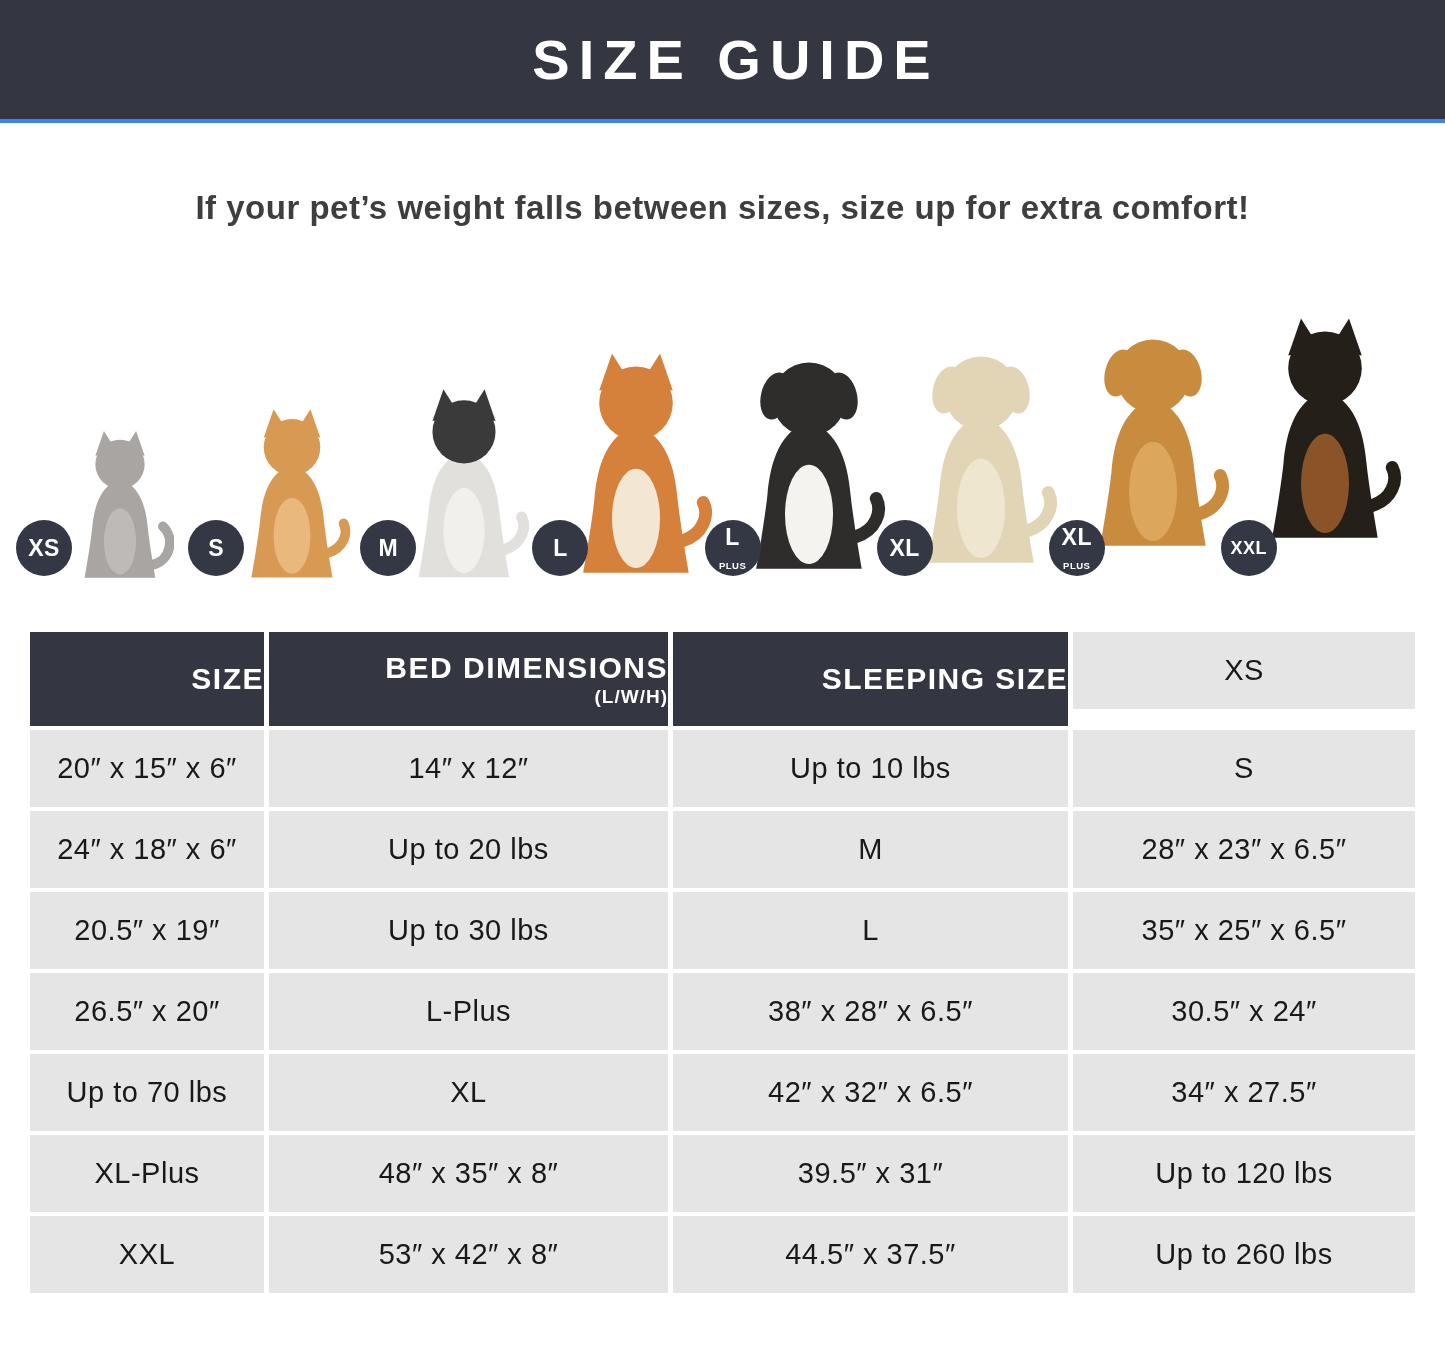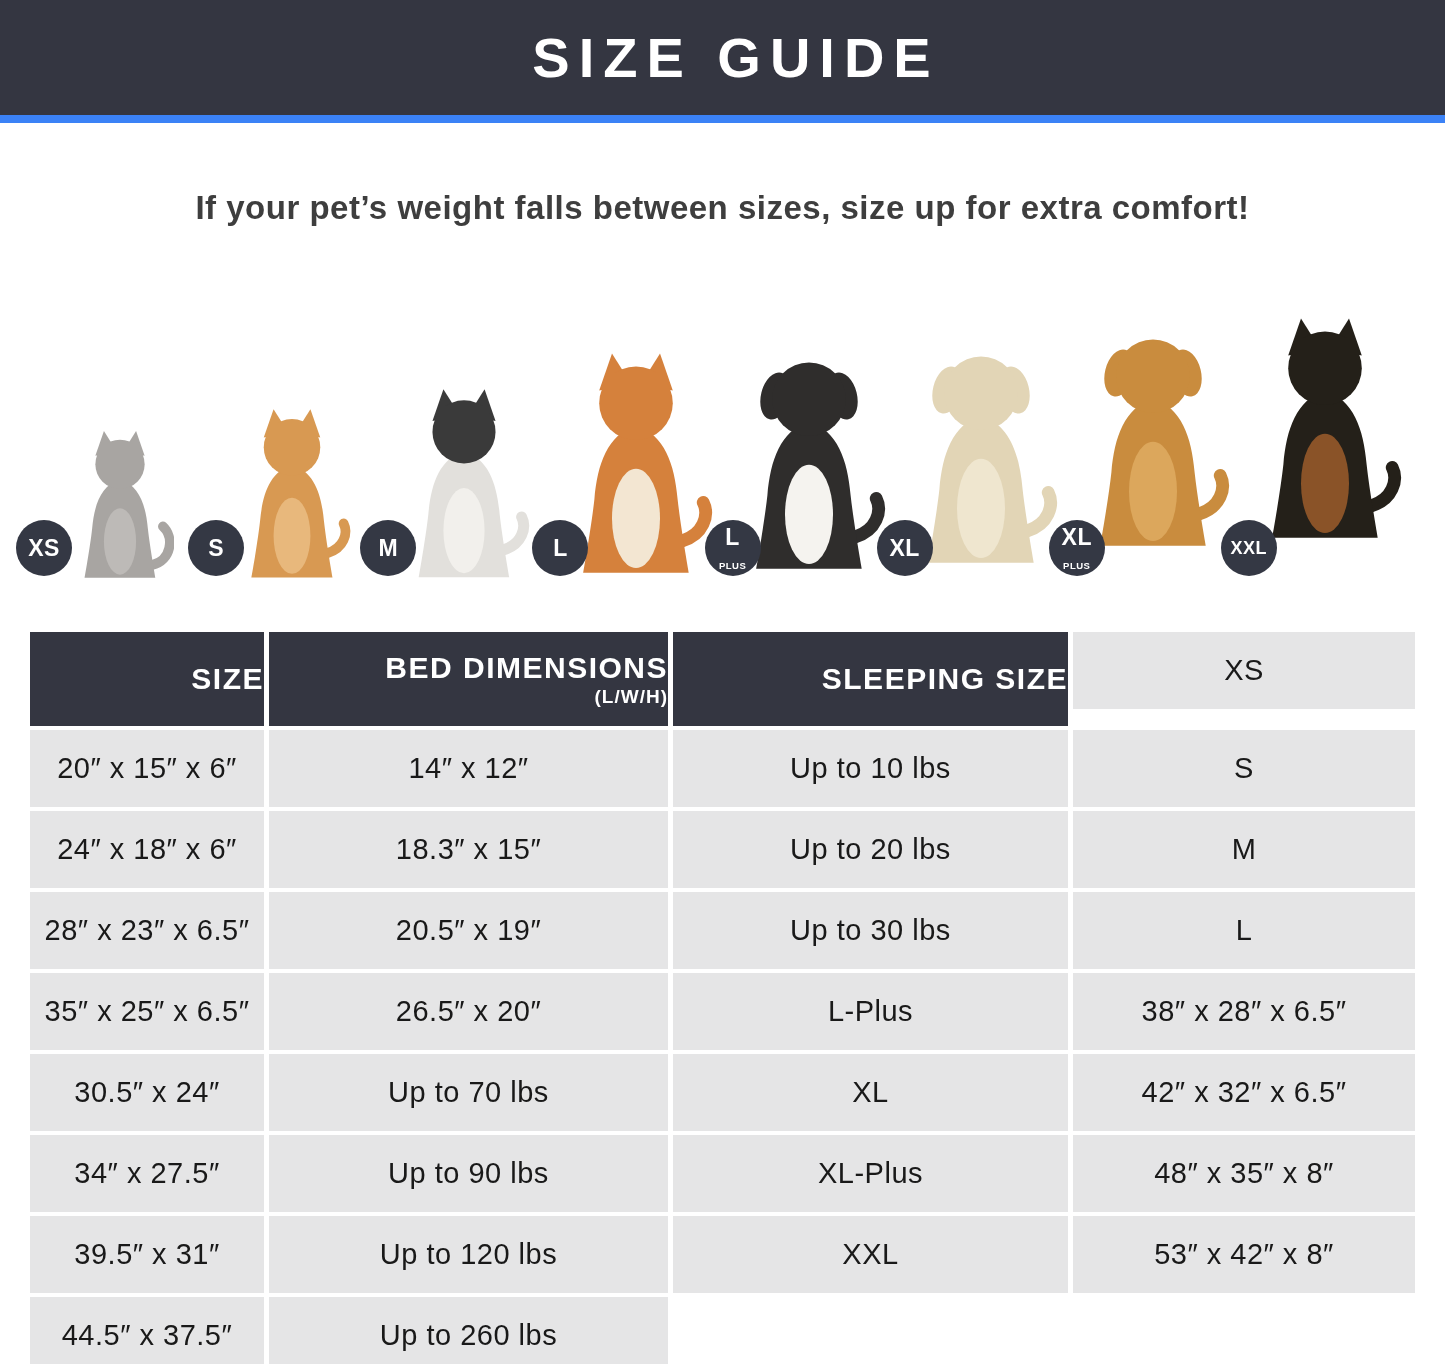--- a/index.html
+++ b/index.html
@@ -4,21 +4,21 @@
 <style>
   * { margin: 0; padding: 0; box-sizing: border-box; }
   html, body { width: 1445px; background: #ffffff; font-family: "Liberation Sans", sans-serif; }
   body { height: 1364px; overflow: hidden; }
 
   
   .banner {
     width: 100%; height: 123px;
     background: #343641;
     display: flex; align-items: center; justify-content: center;
-    border-bottom: 8px solid #3b82f6;
+    border-bottom: 4px solid #3b82f6;
     padding-left: 27px;
   }
   .banner h1 {
     color: #ffffff; font-size: 56px; font-weight: bold;
     letter-spacing: 9px;
   }
 
   
   .subtitle {
     margin-top: 66px;
@@ -210,37 +210,35 @@
   </div>
   <div class="th">
     <span>SLEEPING SIZE</span>
   </div>
 <div class="td">XS</div>
     <div class="td">20″ x 15″ x 6″</div>
     <div class="td">14″ x 12″</div>
     <div class="td">Up to 10 lbs</div>
     <div class="td">S</div>
     <div class="td">24″ x 18″ x 6″</div>
-    <div class="td">18.3″ x 15″</div>
     <div class="td">Up to 20 lbs</div>
     <div class="td">M</div>
     <div class="td">28″ x 23″ x 6.5″</div>
     <div class="td">20.5″ x 19″</div>
     <div class="td">Up to 30 lbs</div>
     <div class="td">L</div>
     <div class="td">35″ x 25″ x 6.5″</div>
     <div class="td">26.5″ x 20″</div>
     <div class="td">L-Plus</div>
     <div class="td">38″ x 28″ x 6.5″</div>
     <div class="td">30.5″ x 24″</div>
     <div class="td">Up to 70 lbs</div>
     <div class="td">XL</div>
     <div class="td">42″ x 32″ x 6.5″</div>
     <div class="td">34″ x 27.5″</div>
-    <div class="td">Up to 90 lbs</div>
     <div class="td">XL-Plus</div>
     <div class="td">48″ x 35″ x 8″</div>
     <div class="td">39.5″ x 31″</div>
     <div class="td">Up to 120 lbs</div>
     <div class="td">XXL</div>
     <div class="td">53″ x 42″ x 8″</div>
     <div class="td">44.5″ x 37.5″</div>
     <div class="td">Up to 260 lbs</div>
   </div>
 

